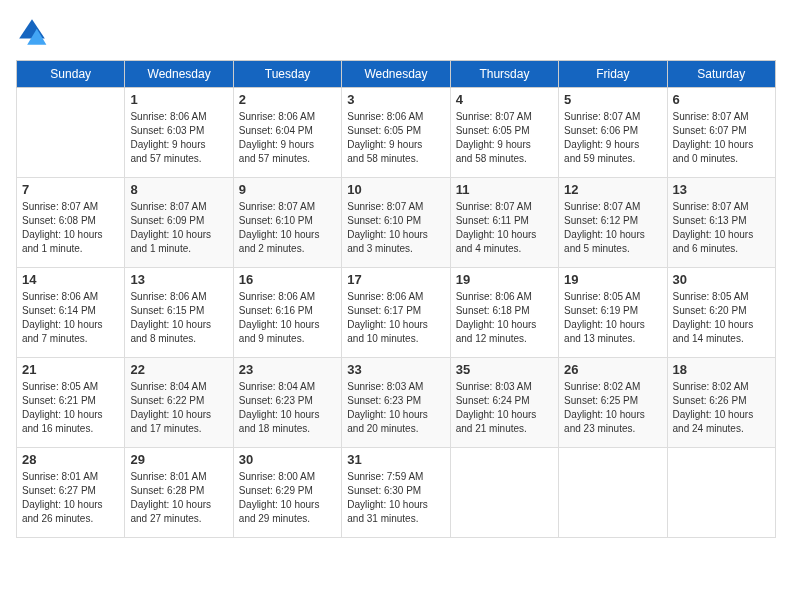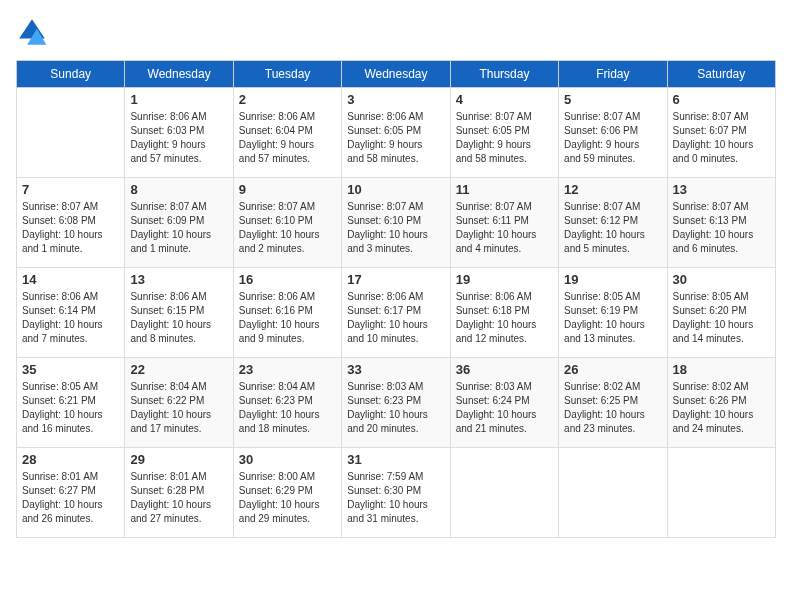--- a/index.html
+++ b/index.html
@@ -264,21 +264,21 @@
         <td>
           <div class="day-num">30</div>
           <div class="day-info" style="white-space: pre-line;">Sunrise: 8:05 AM
 Sunset: 6:20 PM
 Daylight: 10 hours
 and 14 minutes.</div>
         </td>
       </tr>
       <tr>
         <td>
-          <div class="day-num">35</div>
+          <div class="day-num">21</div>
           <div class="day-info" style="white-space: pre-line;">Sunrise: 8:05 AM
 Sunset: 6:21 PM
 Daylight: 10 hours
 and 16 minutes.</div>
         </td>
         <td>
           <div class="day-num">22</div>
           <div class="day-info" style="white-space: pre-line;">Sunrise: 8:04 AM
 Sunset: 6:22 PM
 Daylight: 10 hours
@@ -292,21 +292,21 @@
 and 18 minutes.</div>
         </td>
         <td>
           <div class="day-num">33</div>
           <div class="day-info" style="white-space: pre-line;">Sunrise: 8:03 AM
 Sunset: 6:23 PM
 Daylight: 10 hours
 and 20 minutes.</div>
         </td>
         <td>
-          <div class="day-num">36</div>
+          <div class="day-num">35</div>
           <div class="day-info" style="white-space: pre-line;">Sunrise: 8:03 AM
 Sunset: 6:24 PM
 Daylight: 10 hours
 and 21 minutes.</div>
         </td>
         <td>
           <div class="day-num">26</div>
           <div class="day-info" style="white-space: pre-line;">Sunrise: 8:02 AM
 Sunset: 6:25 PM
 Daylight: 10 hours

